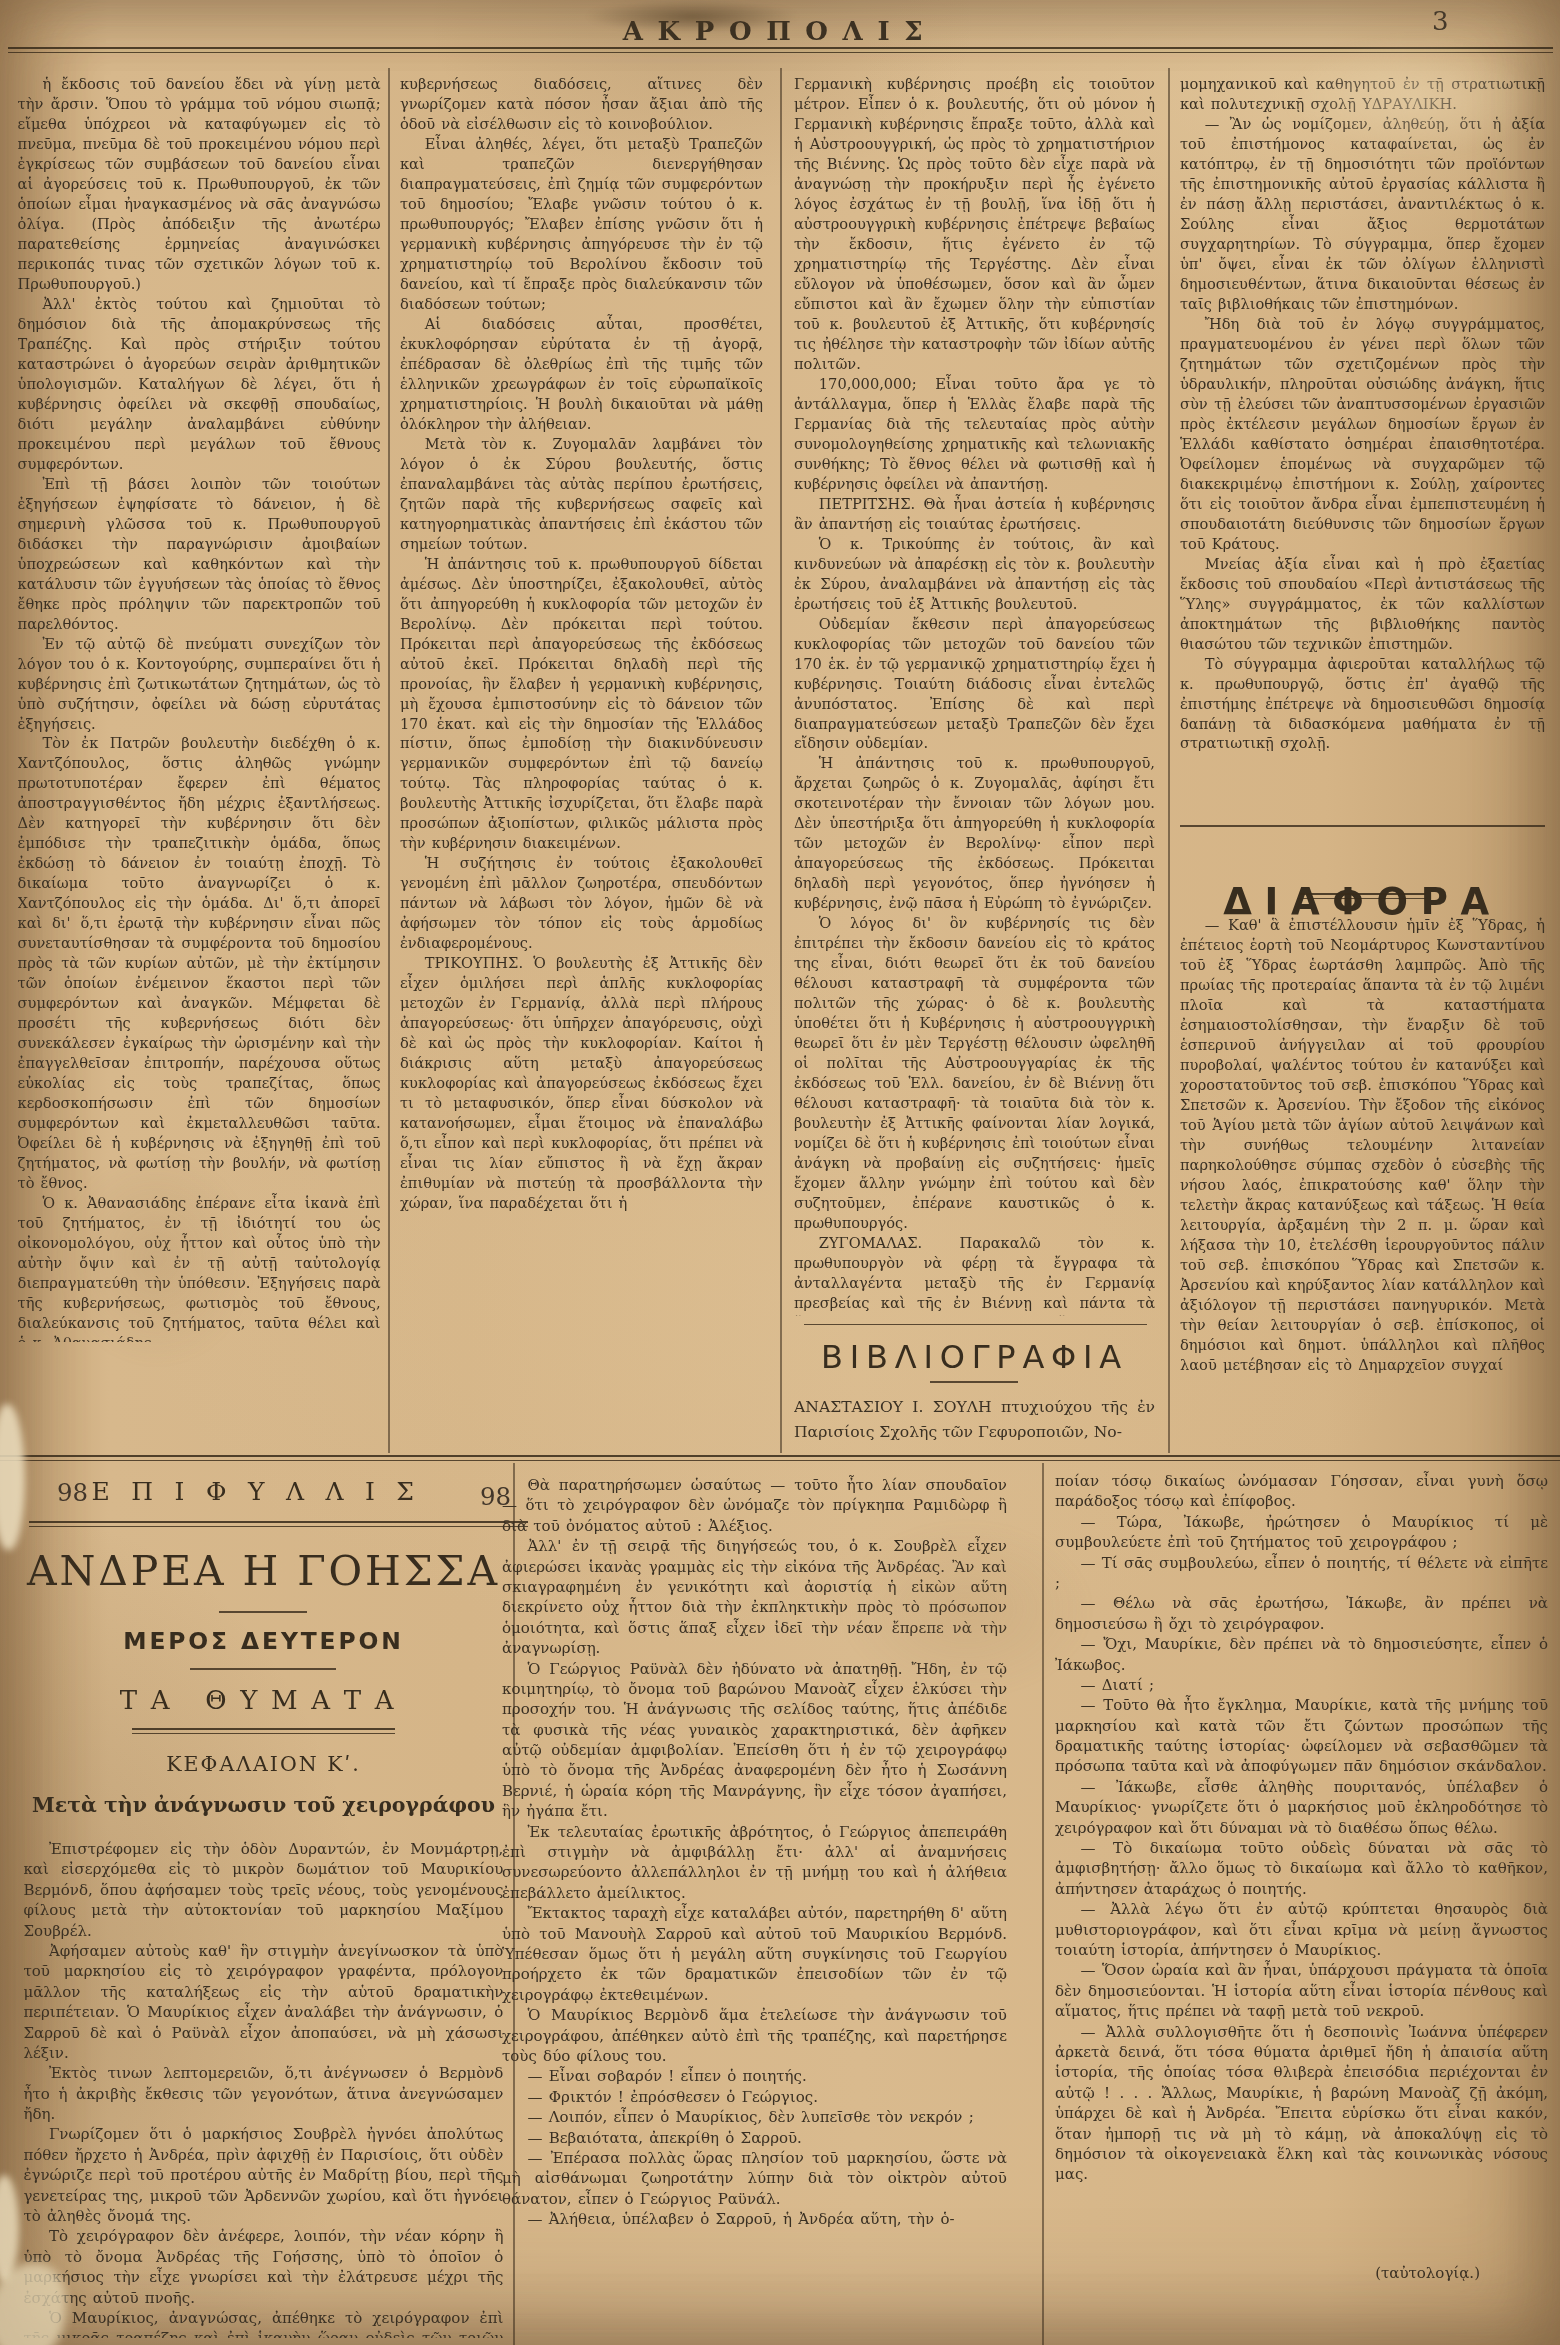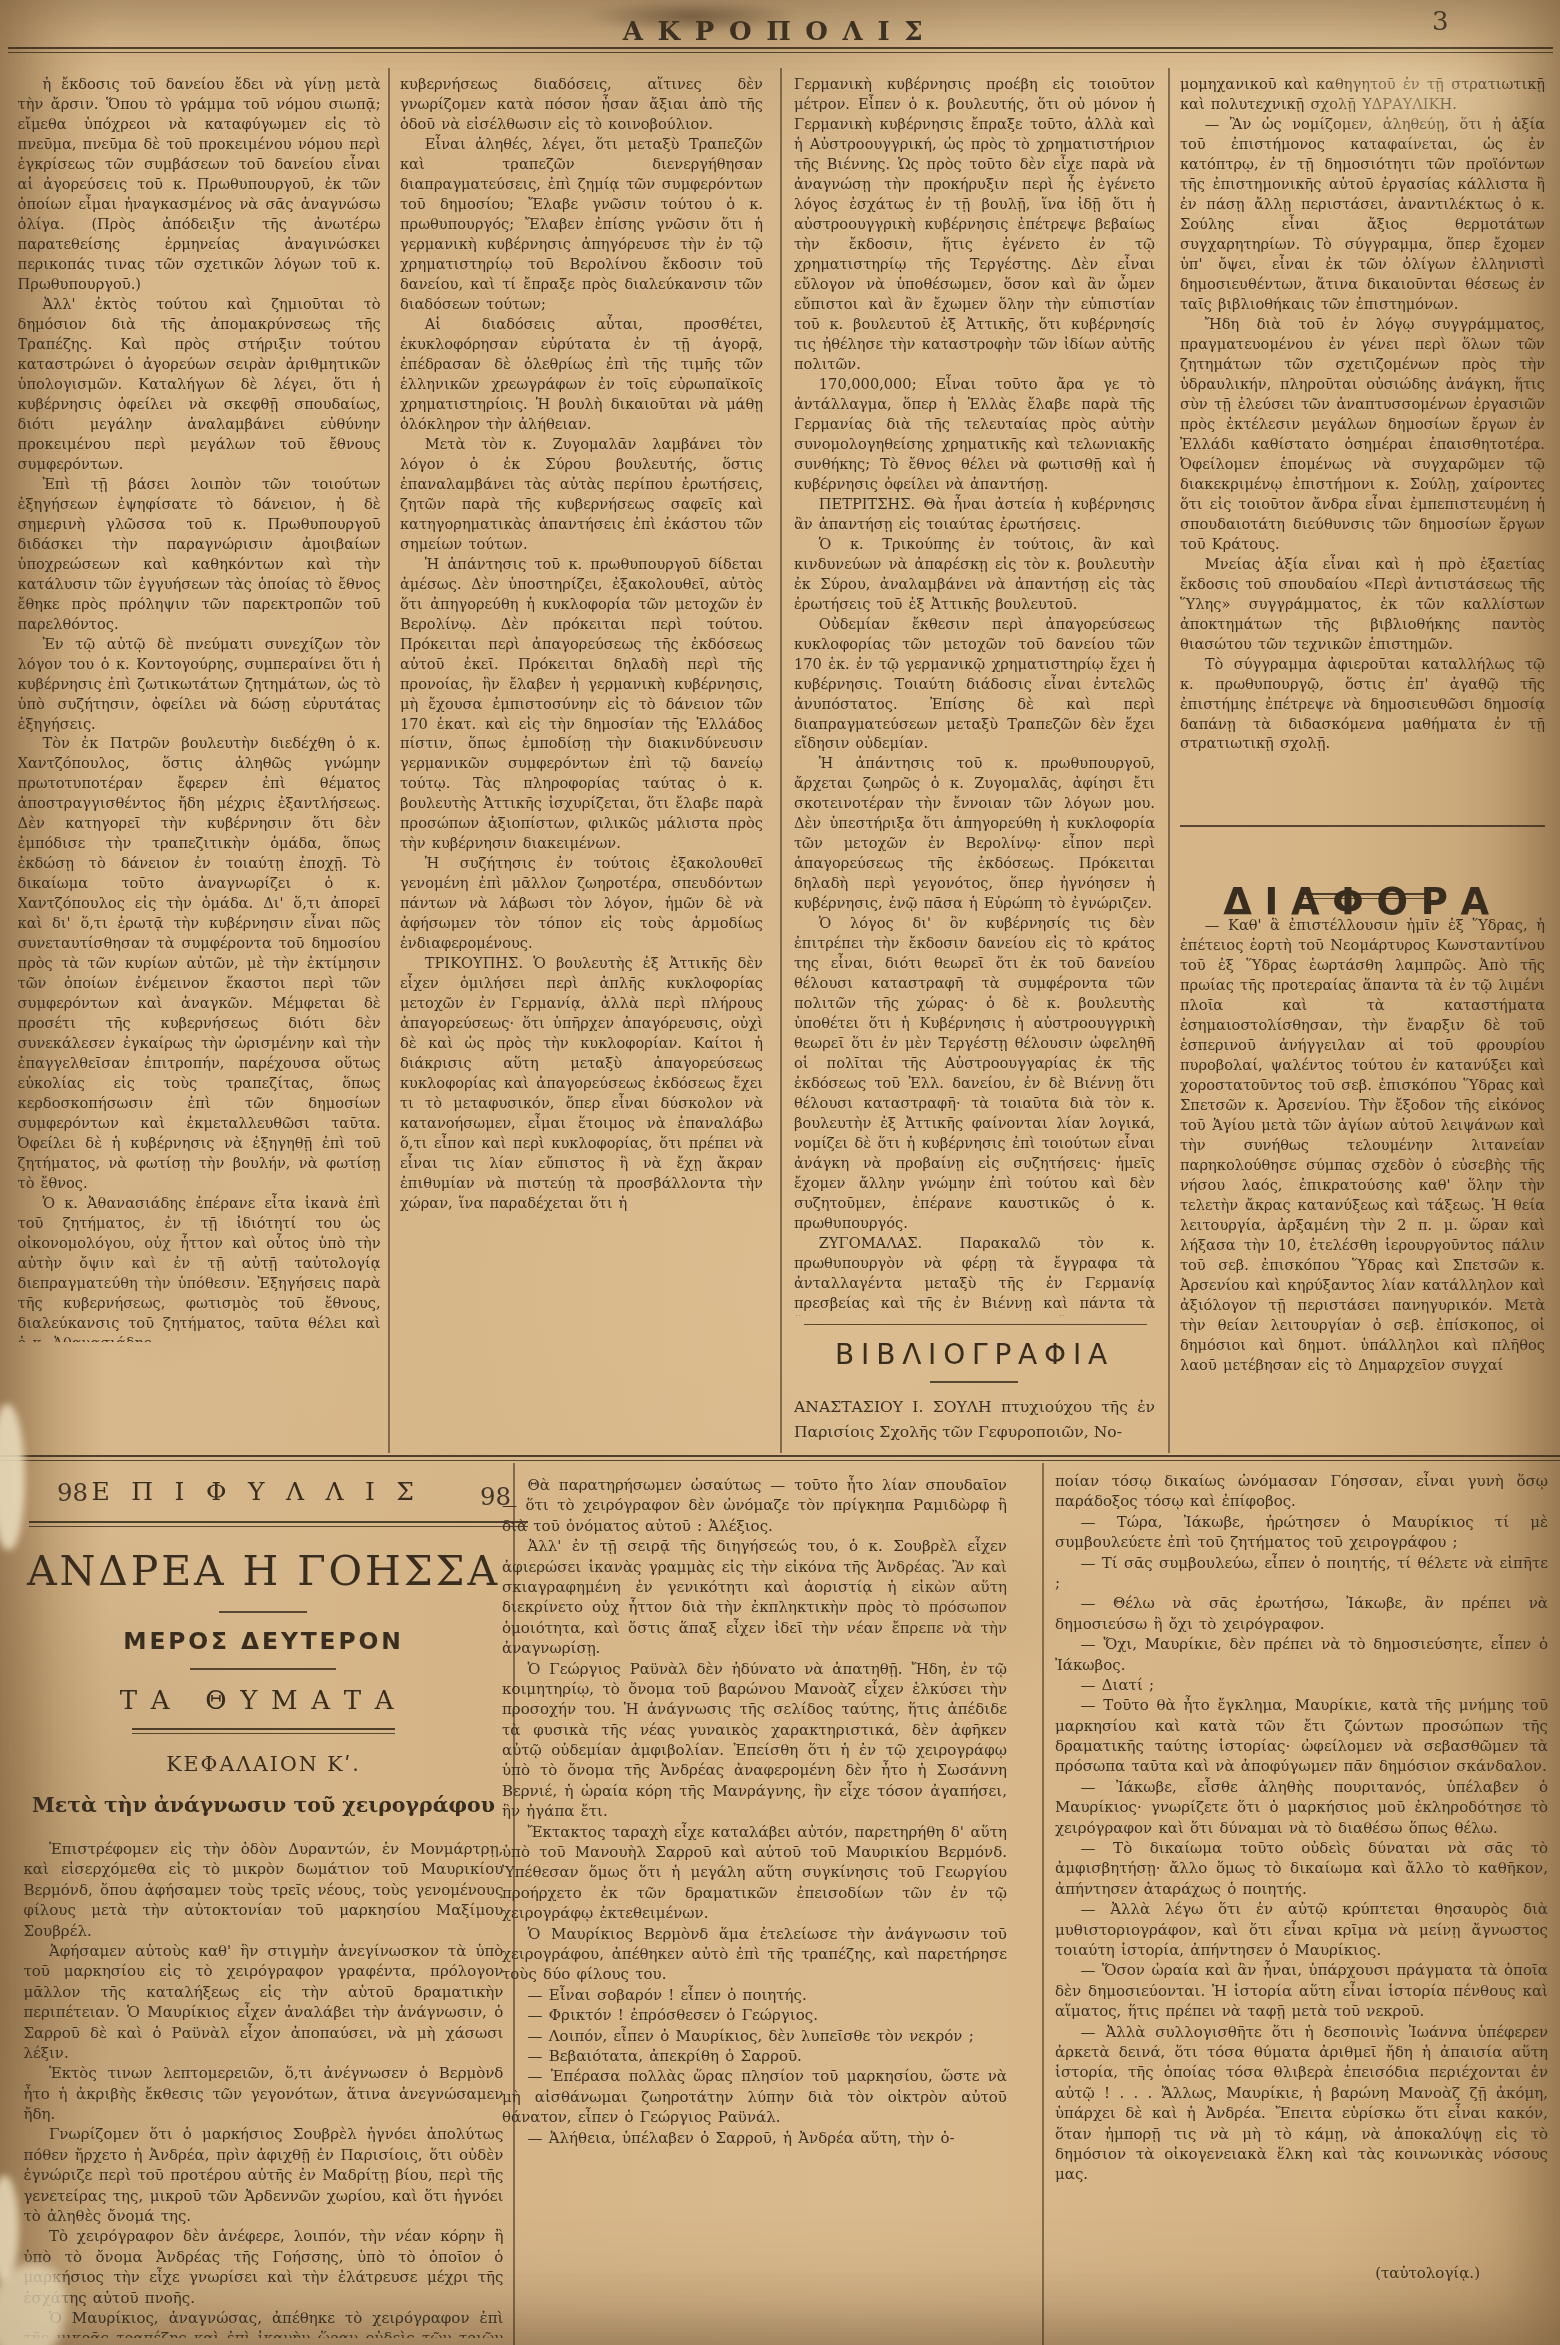--- a/index.html
+++ b/index.html
@@ -19,21 +19,21 @@
   #pagenum{position:absolute;top:5.9px;left:1432px;font-size:26px;color:#45392a;}
   .hr2{position:absolute;border-top:2px solid rgba(56,43,26,.85);border-bottom:1px solid rgba(56,43,26,.8);height:2.9px;}
   .hr1{position:absolute;border-top:1.5px solid rgba(56,43,26,.8);height:0;}
   .vrule{position:absolute;width:1.5px;background:rgba(58,44,27,.55);}
   .col{position:absolute;overflow:hidden;font-size:14.6px;line-height:1.37;
     text-align:justify;word-spacing:1.5px;}
   .col p{margin:0;text-indent:1.7em;}
   .cont p:first-child{text-indent:0;}
   .feui{font-size:15px;line-height:1.36;}
   .hsec{position:absolute;text-align:center;color:#382d1e;}
-  #bib-head{font-family:"DejaVu Sans",sans-serif;font-size:28px;letter-spacing:6.8px;}
+  #bib-head{font-family:"DejaVu Sans",sans-serif;font-size:32px;letter-spacing:6.8px;}
   #dia-head{font-family:"DejaVu Sans",sans-serif;font-size:37px;letter-spacing:12.7px;font-weight:bold;}
   #feui-head{font-size:25px;letter-spacing:21.5px;}
   .fnum{position:absolute;font-size:24.4px;color:#42362a;}
   #feui-title{font-size:41px;letter-spacing:2.9px;}
   #feui-part{font-family:"DejaVu Sans",sans-serif;font-size:23.4px;font-weight:bold;letter-spacing:2.9px;}
   #feui-series{font-size:26px;letter-spacing:13.7px;}
   #feui-chapter{font-size:20.5px;letter-spacing:2px;}
   #feui-sub{font-size:20.5px;font-weight:bold;}
   #follow-note{text-align:right;padding-right:68px;margin-top:9.8px;text-indent:0;}
   .biblead{position:absolute;overflow:hidden;font-size:15.6px;line-height:1.6;text-align:justify;}
@@ -122,20 +122,21 @@
       <p>Ἀφήσαμεν αὐτοὺς καθ' ἣν στιγμὴν ἀνεγίνωσκον τὰ ὑπὸ τοῦ μαρκησίου εἰς τὸ χειρόγραφον γραφέντα, πρόλογον μᾶλλον τῆς καταλήξεως εἰς τὴν αὑτοῦ δραματικὴν περιπέτειαν. Ὁ Μαυρίκιος εἶχεν ἀναλάβει τὴν ἀνάγνωσιν, ὁ Σαρροῦ δὲ καὶ ὁ Ραϋνὰλ εἶχον ἀποπαύσει, νὰ μὴ χάσωσι λέξιν.</p>
       <p>Ἐκτὸς τινων λεπτομερειῶν, ὅ,τι ἀνέγνωσεν ὁ Βερμὸνδ ἦτο ἡ ἀκριβὴς ἔκθεσις τῶν γεγονότων, ἅτινα ἀνεγνώσαμεν ἤδη.</p>
       <p>Γνωρίζομεν ὅτι ὁ μαρκήσιος Σουβρὲλ ἠγνόει ἀπολύτως πόθεν ἤρχετο ἡ Ἀνδρέα, πρὶν ἀφιχθῇ ἐν Παρισίοις, ὅτι οὐδὲν ἐγνώριζε περὶ τοῦ προτέρου αὐτῆς ἐν Μαδρίτῃ βίου, περὶ τῆς γενετείρας της, μικροῦ τῶν Ἀρδεννῶν χωρίου, καὶ ὅτι ἠγνόει τὸ ἀληθὲς ὄνομά της.</p>
       <p>Τὸ χειρόγραφον δὲν ἀνέφερε, λοιπόν, τὴν νέαν κόρην ἢ ὑπὸ τὸ ὄνομα Ἀνδρέας τῆς Γοήσσης, ὑπὸ τὸ ὁποῖον ὁ μαρκήσιος τὴν εἶχε γνωρίσει καὶ τὴν ἐλάτρευσε μέχρι τῆς ἐσχάτης αὐτοῦ πνοῆς.</p>
       <p>Ὁ Μαυρίκιος, ἀναγνώσας, ἀπέθηκε τὸ χειρόγραφον ἐπὶ τῆς μικρᾶς τραπέζης καὶ ἐπὶ ἱκανὴν ὥραν οὐδεὶς τῶν τριῶν φίλων ἐτόλμησε νὰ διακόψῃ τὴν σιωπήν, ἐν συνοδείᾳ μετὰ τοῦ βαρώνου Μανοέλ.</p>
     </div>
   <div class="col feui" style="left:502px;top:1475px;width:505px;height:866px;">
       <p>Θὰ παρατηρήσωμεν ὡσαύτως — τοῦτο ἦτο λίαν σπουδαῖον — ὅτι τὸ χειρόγραφον δὲν ὠνόμαζε τὸν πρίγκηπα Ραμιδὼρφ ἢ διὰ τοῦ ὀνόματος αὐτοῦ : Ἀλέξιος.</p>
       <p>Ἀλλ' ἐν τῇ σειρᾷ τῆς διηγήσεώς του, ὁ κ. Σουβρὲλ εἶχεν ἀφιερώσει ἱκανὰς γραμμὰς εἰς τὴν εἰκόνα τῆς Ἀνδρέας. Ἂν καὶ σκιαγραφημένη ἐν γενικότητι καὶ ἀοριστίᾳ ἡ εἰκὼν αὕτη διεκρίνετο οὐχ ἧττον διὰ τὴν ἐκπληκτικὴν πρὸς τὸ πρόσωπον ὁμοιότητα, καὶ ὅστις ἅπαξ εἶχεν ἰδεῖ τὴν νέαν ἔπρεπε νὰ τὴν ἀναγνωρίσῃ.</p>
       <p>Ὁ Γεώργιος Ραϋνὰλ δὲν ἠδύνατο νὰ ἀπατηθῇ. Ἤδη, ἐν τῷ κοιμητηρίῳ, τὸ ὄνομα τοῦ βαρώνου Μανοὰζ εἶχεν ἑλκύσει τὴν προσοχήν του. Ἡ ἀνάγνωσις τῆς σελίδος ταύτης, ἥτις ἀπέδιδε τὰ φυσικὰ τῆς νέας γυναικὸς χαρακτηριστικά, δὲν ἀφῆκεν αὐτῷ οὐδεμίαν ἀμφιβολίαν. Ἐπείσθη ὅτι ἡ ἐν τῷ χειρογράφῳ ὑπὸ τὸ ὄνομα τῆς Ἀνδρέας ἀναφερομένη δὲν ἦτο ἡ Σωσάννη Βερνιέ, ἡ ὡραία κόρη τῆς Μανράγνης, ἣν εἶχε τόσον ἀγαπήσει, ἣν ἠγάπα ἔτι.</p>
+      <p>Ἐκ τελευταίας ἐρωτικῆς ἀβρότητος, ὁ Γεώργιος ἀπεπειράθη ἐπὶ στιγμὴν νὰ ἀμφιβάλλῃ ἔτι· ἀλλ' αἱ ἀναμνήσεις συνεσωρεύοντο ἀλλεπάλληλοι ἐν τῇ μνήμῃ του καὶ ἡ ἀλήθεια ἐπεβάλλετο ἀμείλικτος.</p>
       <p>Ἔκτακτος ταραχὴ εἶχε καταλάβει αὐτόν, παρετηρήθη δ' αὕτη ὑπὸ τοῦ Μανουὴλ Σαρροῦ καὶ αὐτοῦ τοῦ Μαυρικίου Βερμόνδ. Ὑπέθεσαν ὅμως ὅτι ἡ μεγάλη αὕτη συγκίνησις τοῦ Γεωργίου προήρχετο ἐκ τῶν δραματικῶν ἐπεισοδίων τῶν ἐν τῷ χειρογράφῳ ἐκτεθειμένων.</p>
       <p>Ὁ Μαυρίκιος Βερμὸνδ ἅμα ἐτελείωσε τὴν ἀνάγνωσιν τοῦ χειρογράφου, ἀπέθηκεν αὐτὸ ἐπὶ τῆς τραπέζης, καὶ παρετήρησε τοὺς δύο φίλους του.</p>
       <p>— Εἶναι σοβαρόν ! εἶπεν ὁ ποιητής.</p>
       <p>— Φρικτόν ! ἐπρόσθεσεν ὁ Γεώργιος.</p>
       <p>— Λοιπόν, εἶπεν ὁ Μαυρίκιος, δὲν λυπεῖσθε τὸν νεκρόν ;</p>
       <p>— Βεβαιότατα, ἀπεκρίθη ὁ Σαρροῦ.</p>
       <p>— Ἐπέρασα πολλὰς ὥρας πλησίον τοῦ μαρκησίου, ὥστε νὰ μὴ αἰσθάνωμαι ζωηροτάτην λύπην διὰ τὸν οἰκτρὸν αὐτοῦ θάνατον, εἶπεν ὁ Γεώργιος Ραϋνάλ.</p>
       <p>— Ἀλήθεια, ὑπέλαβεν ὁ Σαρροῦ, ἡ Ἀνδρέα αὕτη, τὴν ὁ-</p>
     </div>
   <div class="col feui cont" style="left:1055px;top:1471px;width:493px;height:839px;">

